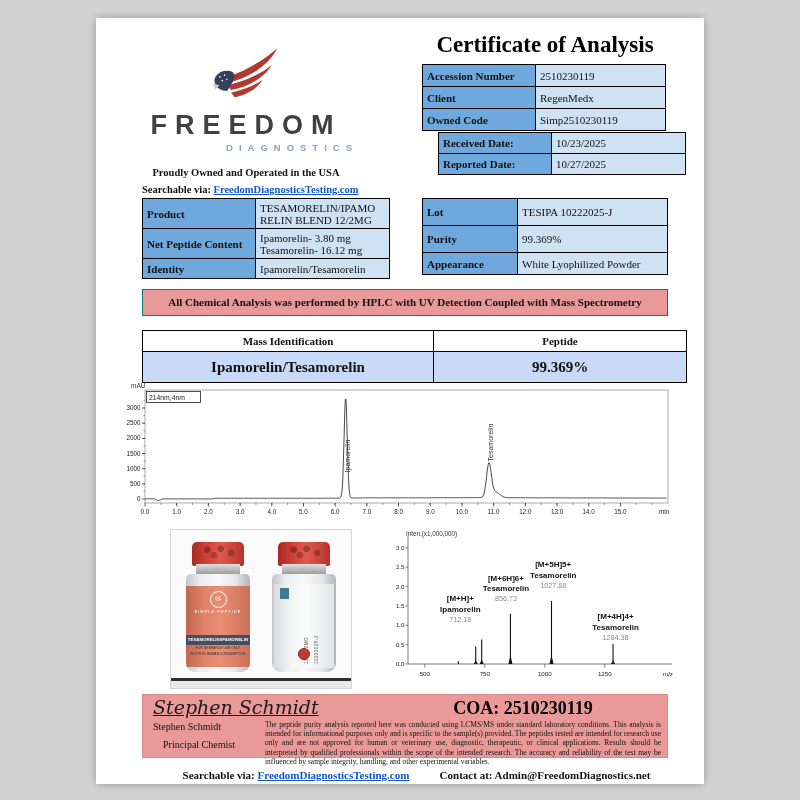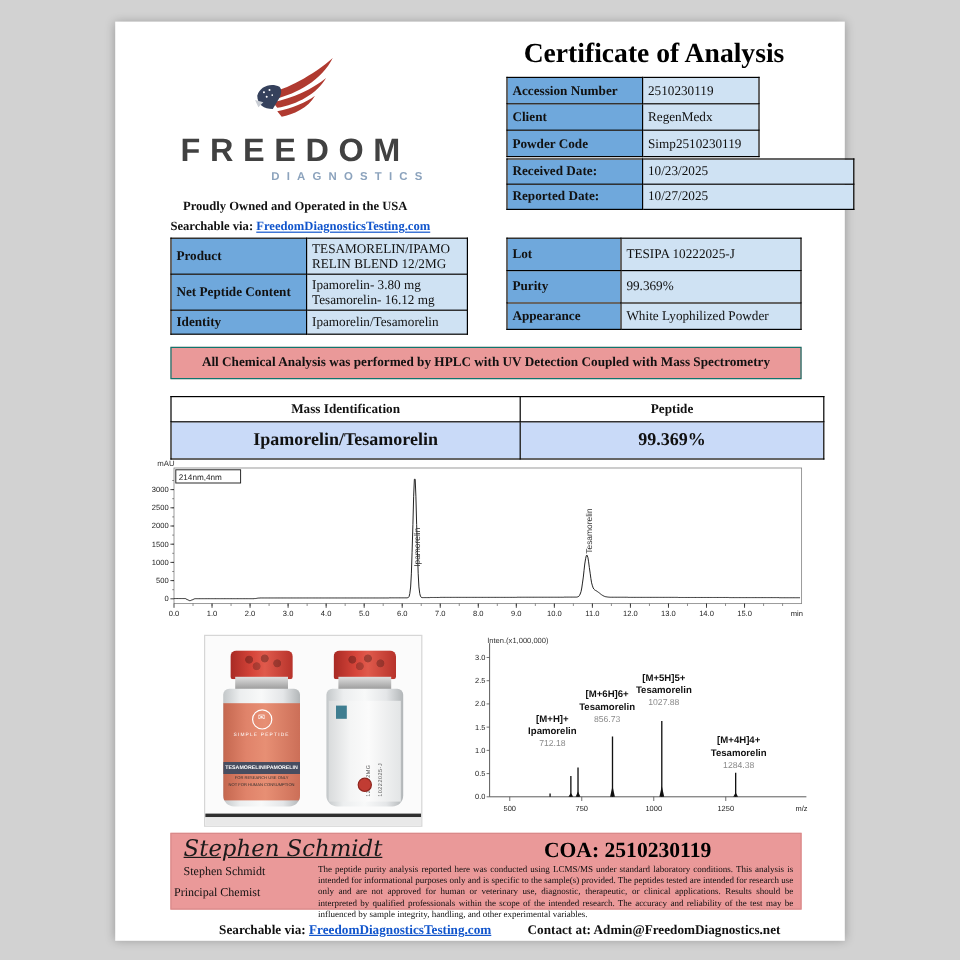--- a/index.html
+++ b/index.html
@@ -13,22 +13,22 @@
             font-weight:bold;font-size:9.5px;letter-spacing:6px;color:#8ca3bd;}
   .tagline{left:38px;top:149px;width:224px;text-align:center;font-weight:bold;font-size:10.5px;color:#111;}
   .search-line{left:46px;top:166px;font-weight:bold;font-size:10.5px;color:#111;}
   a.link{color:#1155cc;text-decoration:underline;font-weight:bold;}
   .title{left:322px;top:14px;width:254px;text-align:center;font-size:23px;font-weight:bold;color:#000;}
   
   table.kv{border-collapse:collapse;position:absolute;table-layout:fixed;}
   table.kv td{border:1px solid #000;padding:1px 4px;font-size:11px;vertical-align:middle;overflow:hidden;}
   table.kv td.k{background:#6fa8dc;font-weight:bold;color:#111;}
   table.kv td.v{background:#cfe2f3;color:#111;white-space:pre-line;}
-  .info{left:326px;top:46px;width:211px;}  .info td{height:19px;} .info td.k{width:104px;}
-  .dates{left:326px;top:114px;width:290px;padding-left:24px;} .dates td{height:18px;} .dates td.k{width:104px;}
+  .info{left:326px;top:46px;width:244px;}  .info td{height:19px;} .info td.k{width:104px;}
+  .dates{left:342px;top:114px;width:248px;padding-left:24px;} .dates td{height:18px;} .dates td.k{width:104px;}
   .product{left:46px;top:180px;width:248px;} .product td.k{width:104px;}
   .product tr.r2 td{height:27px;margin-top:12px;} .product tr.r1 td{height:17px;}
   .lot{left:326px;top:180px;width:246px;} .lot td.k{width:86px;}
   .lot tr.h26 td{height:24px;} .lot tr.h21 td{height:19px;}
   .banner{left:46px;top:271px;width:524px;height:25px;background:#ea9999;border:1px solid #0f766e;
           text-align:center;font-weight:bold;font-size:11px;line-height:25px;color:#111;}
   .mass{left:46px;top:312px;width:526px;border-radius:26px;}
   .mass td{border:1px solid #000;text-align:center;color:#111;}
   .mass td.hd{background:#fff;font-weight:bold;font-size:11px;height:18px;}
   .mass td.val{background:#c9daf8;font-weight:bold;font-size:15px;height:28px;}
@@ -61,21 +61,21 @@
   .vtext{writing-mode:vertical-rl;transform:rotate(180deg);color:#5a5a5a;font-family:"Liberation Sans",sans-serif;
     font-size:4.6px;letter-spacing:.4px;position:absolute;top:6px;bottom:4px;overflow:hidden;white-space:nowrap;}
   .teal-chip{position:absolute;left:6px;top:4px;width:9px;height:11px;background:#3e7d90;}
   .red-stamp{position:absolute;left:24px;bottom:8px;width:10px;height:10px;border-radius:50%;
     background:#c13c33;border:1px solid #8e241d;}
   
   .sigbox{left:46px;top:676px;width:524px;height:62px;background:#ea9999;border:1px solid #d98a8a;}
   .sig{position:absolute;left:10px;top:1px;font-family:"DejaVu Serif",serif;font-style:italic;
        font-size:19px;color:#1a1a1a;text-decoration:underline;}
   .sig-name{position:absolute;left:10px;top:26px;font-size:10px;color:#111;}
-  .sig-title{position:absolute;left:2px;top:44px;font-size:10px;color:#111;}
+  .sig-title{position:absolute;left:20px;top:44px;font-size:10px;color:#111;}
   .coa{position:absolute;left:200px;top:3px;width:360px;text-align:center;font-weight:bold;font-size:18px;color:#000;}
   .disclaimer{position:absolute;left:122px;top:25px;width:396px;font-size:7.5px;line-height:1.23;
               text-align:justify;color:#111;}
   .foot-left{left:60px;top:751px;width:280px;text-align:center;font-weight:bold;font-size:11px;color:#111;}
   .foot-right{left:314px;top:751px;width:270px;text-align:center;font-weight:bold;font-size:11px;color:#111;}
   svg{display:block;}
 </style>
 </head>
 <body>
 
@@ -106,21 +106,21 @@
     <tbody>
         <tr>
       <td class="k">Accession Number</td>
       <td class="v">2510230119</td>
         </tr>
     <tr>
       <td class="k">Client</td>
       <td class="v">RegenMedx</td>
         </tr>
     <tr>
-      <td class="k">Powder Code</td>
+      <td class="k">Owned Code</td>
       <td class="v">Simp2510230119</td>
         </tr>
   </tbody>
     </table>
 
   <table class="kv dates">
     <tbody>
         <tr>
       <td class="k">Received Date:</td>
       <td class="v">10/23/2025</td>

